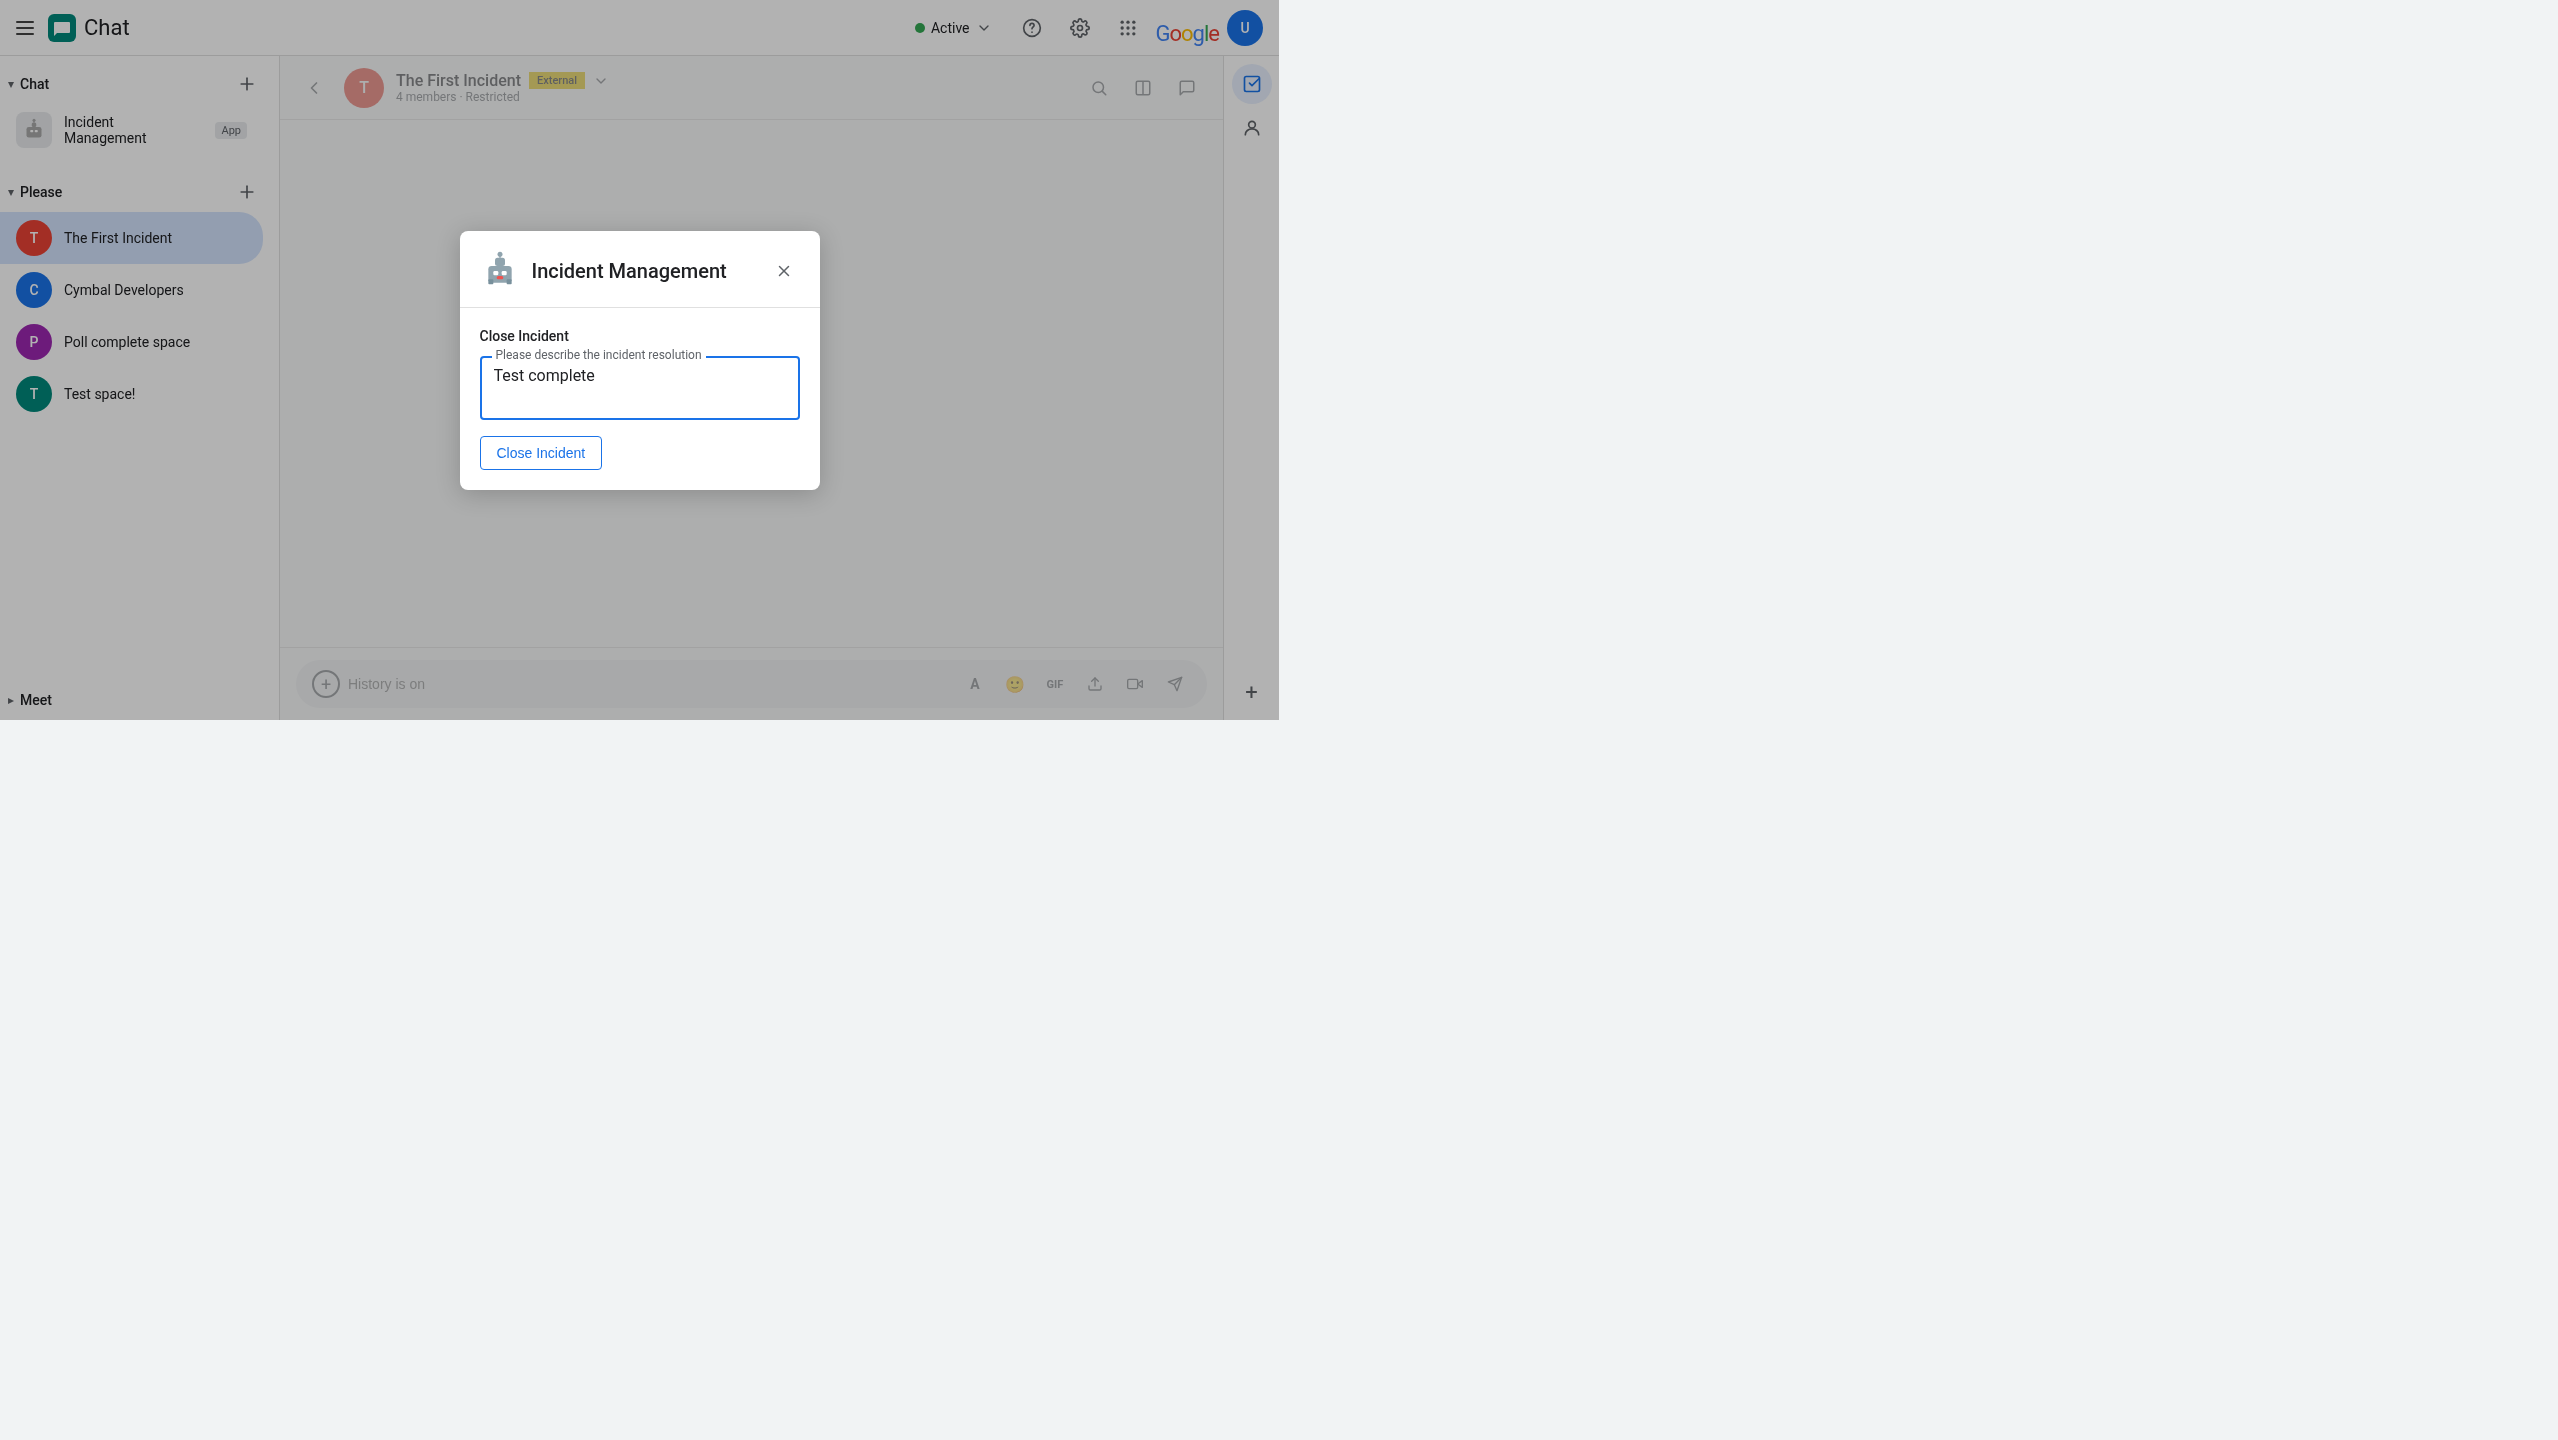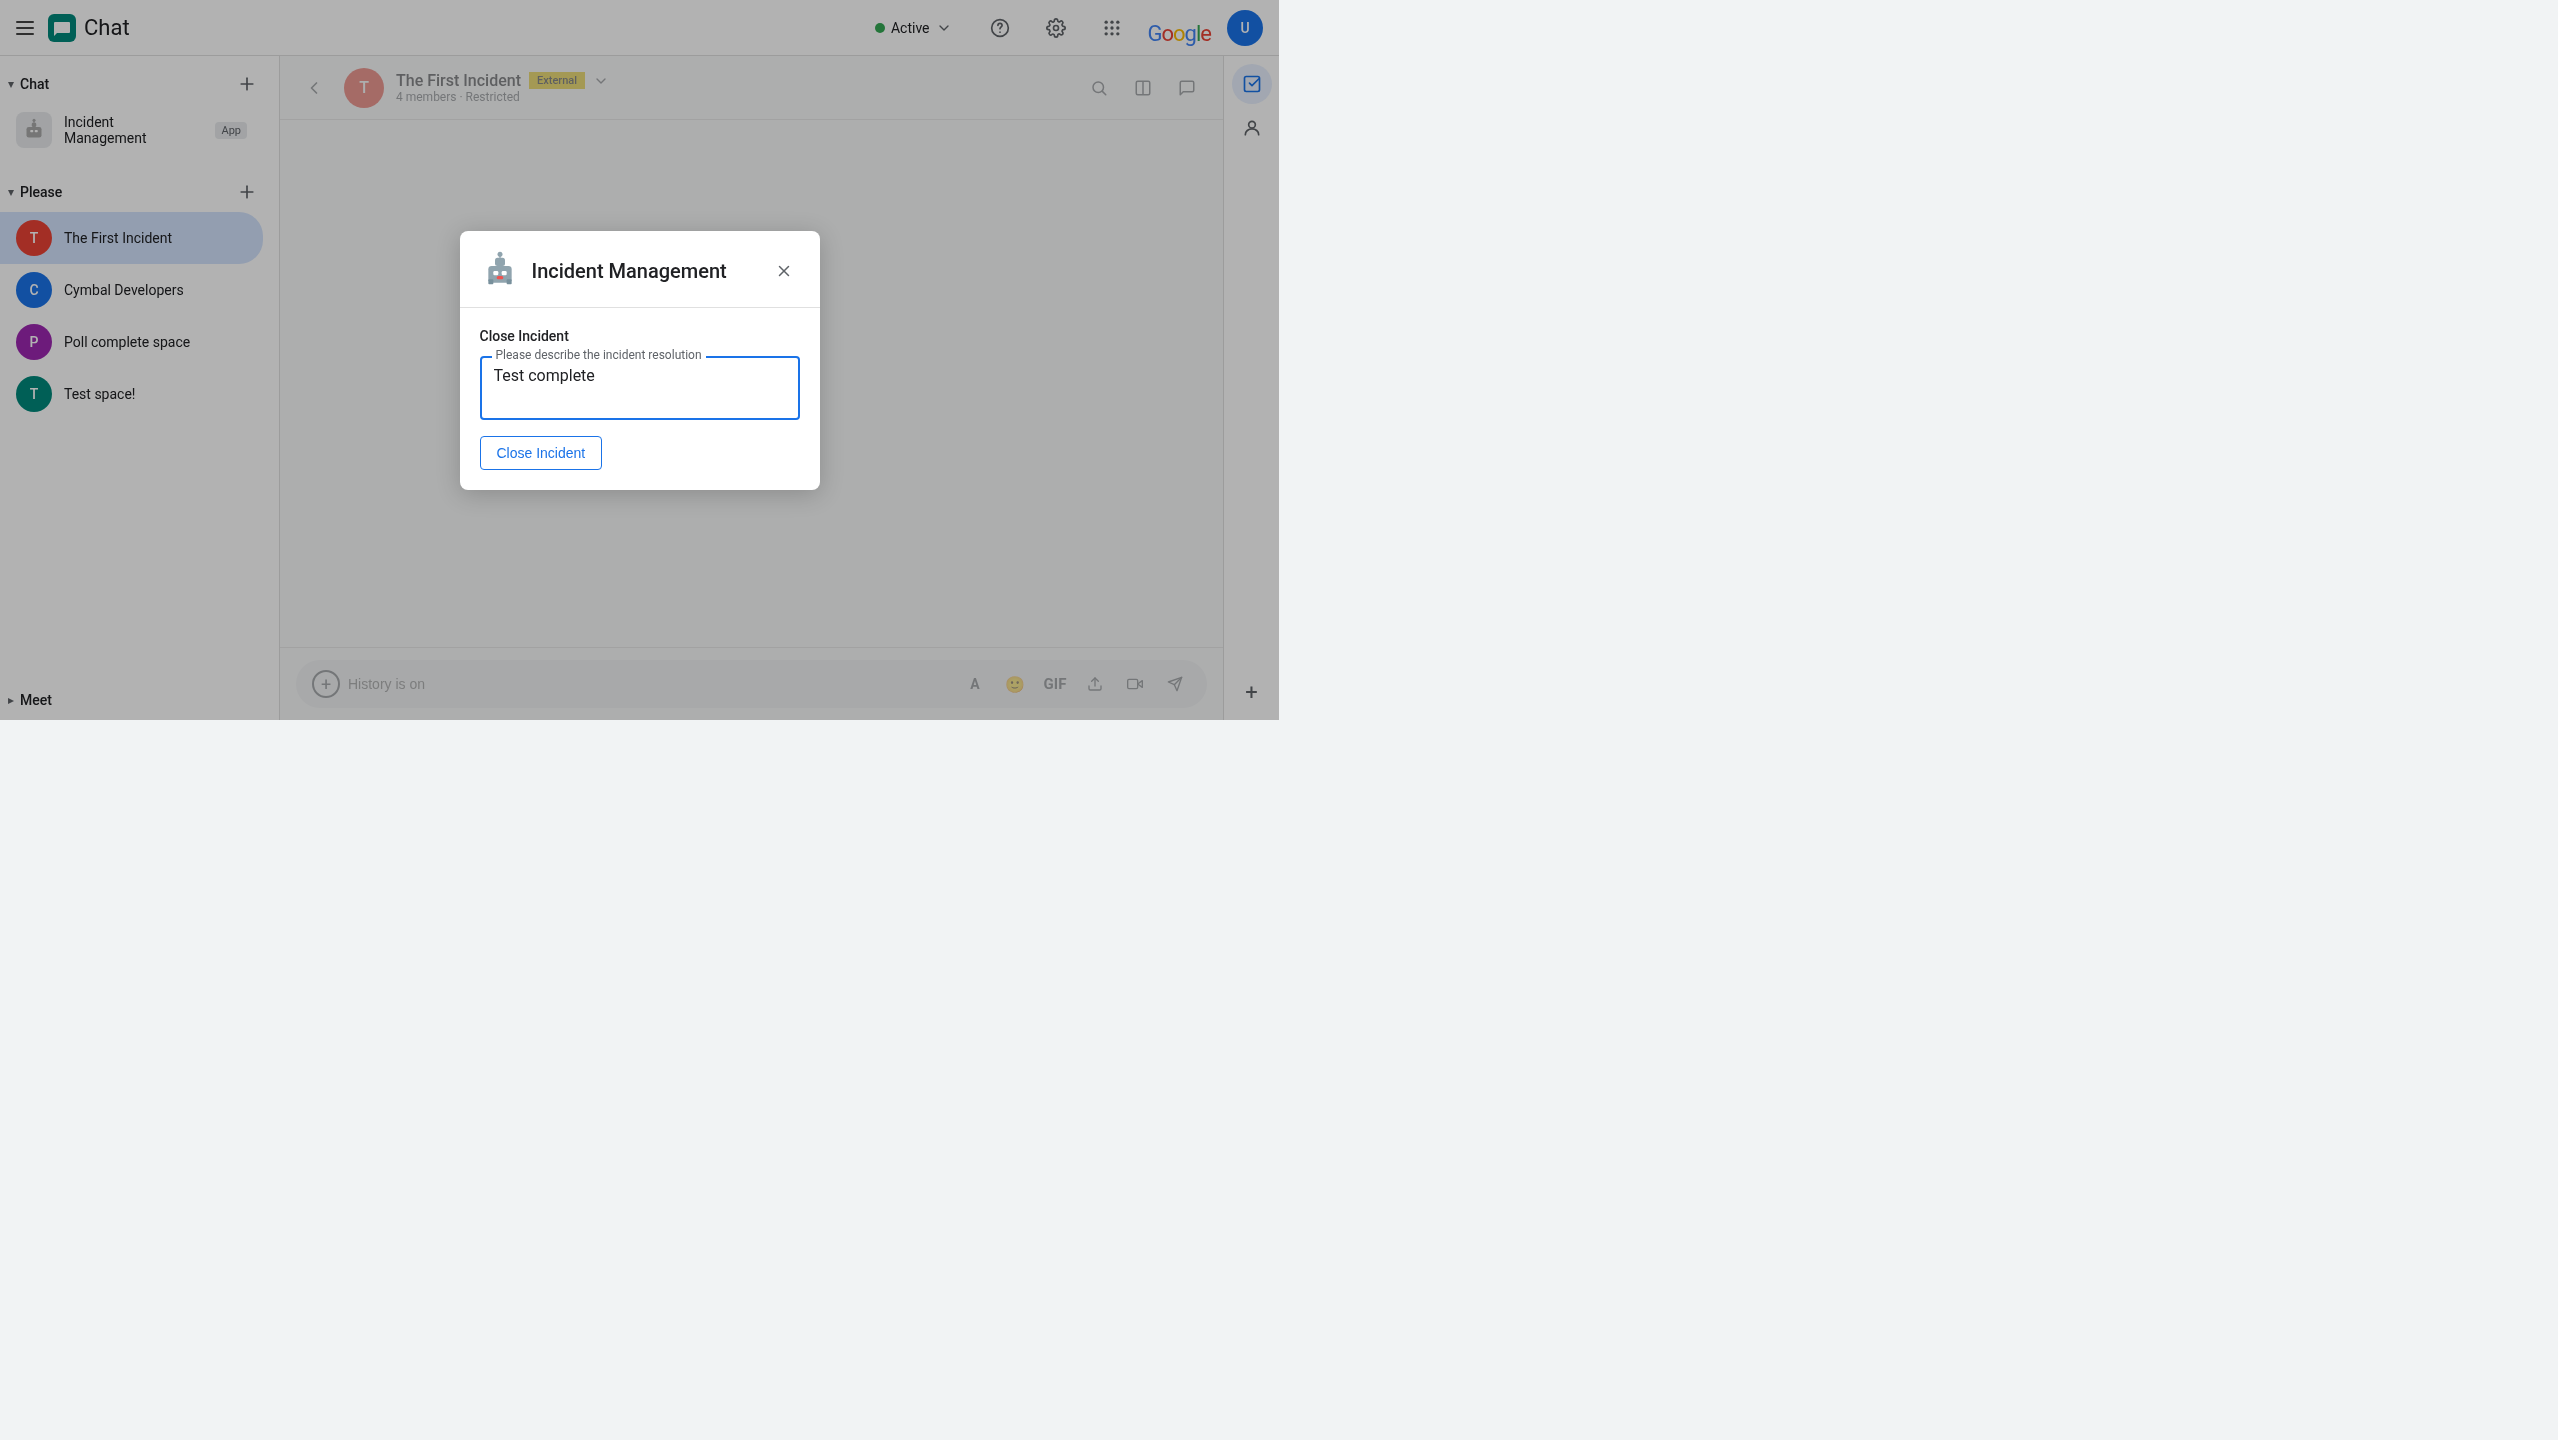--- a/index.html
+++ b/index.html
@@ -71,21 +71,21 @@
       background: transparent;
       font-size: 16px;
       color: #202124;
       outline: none;
       width: 100%;
     }
 
     .topbar-right {
       display: flex;
       align-items: center;
-      gap: 16px;
+      gap: 8px;
       margin-left: auto;
     }
     .active-badge {
       display: flex;
       align-items: center;
       gap: 6px;
       padding: 4px 12px;
       border-radius: 20px;
       cursor: pointer;
       font-size: 14px;
@@ -639,21 +639,21 @@
     <div class="chat-messages"></div>
 
     <div class="chat-input-area">
       <div class="chat-input-bar">
         <div style="width:28px;height:28px;border-radius:50%;border:2px solid #5f6368;display:flex;align-items:center;justify-content:center;cursor:pointer;color:#5f6368;font-size:18px;">+</div>
         <input type="text" placeholder="History is on" style="">
         <div class="topbar-icon-btn" style="width:32px;height:32px;">
           <span style="font-weight:bold;font-size:14px;color:#5f6368;">A</span>
         </div>
         <div class="topbar-icon-btn" style="width:32px;height:32px;font-size:16px;">🙂</div>
-        <div class="topbar-icon-btn" style="width:32px;height:32px;font-size:15px;font-weight:bold;color:#5f6368;">GIF</div>
+        <div class="topbar-icon-btn" style="width:32px;height:32px;font-size:11px;font-weight:bold;color:#5f6368;">GIF</div>
         <div class="topbar-icon-btn" style="width:32px;height:32px;">
           <svg width="16" height="16" viewBox="0 0 24 24" fill="none">
             <path d="M21 15v4a2 2 0 01-2 2H5a2 2 0 01-2-2v-4" stroke="#5f6368" stroke-width="2" stroke-linecap="round"></path>
             <polyline points="17 8 12 3 7 8" stroke="#5f6368" stroke-width="2" stroke-linecap="round" stroke-linejoin="round"></polyline>
             <line x1="12" y1="3" x2="12" y2="15" stroke="#5f6368" stroke-width="2" stroke-linecap="round"></line>
           </svg>
         </div>
         <div class="topbar-icon-btn" style="width:32px;height:32px;">
           <svg width="16" height="16" viewBox="0 0 24 24" fill="none">
             <polygon points="23 7 16 12 23 17 23 7" stroke="#5f6368" stroke-width="2" stroke-linecap="round" stroke-linejoin="round"></polygon>

